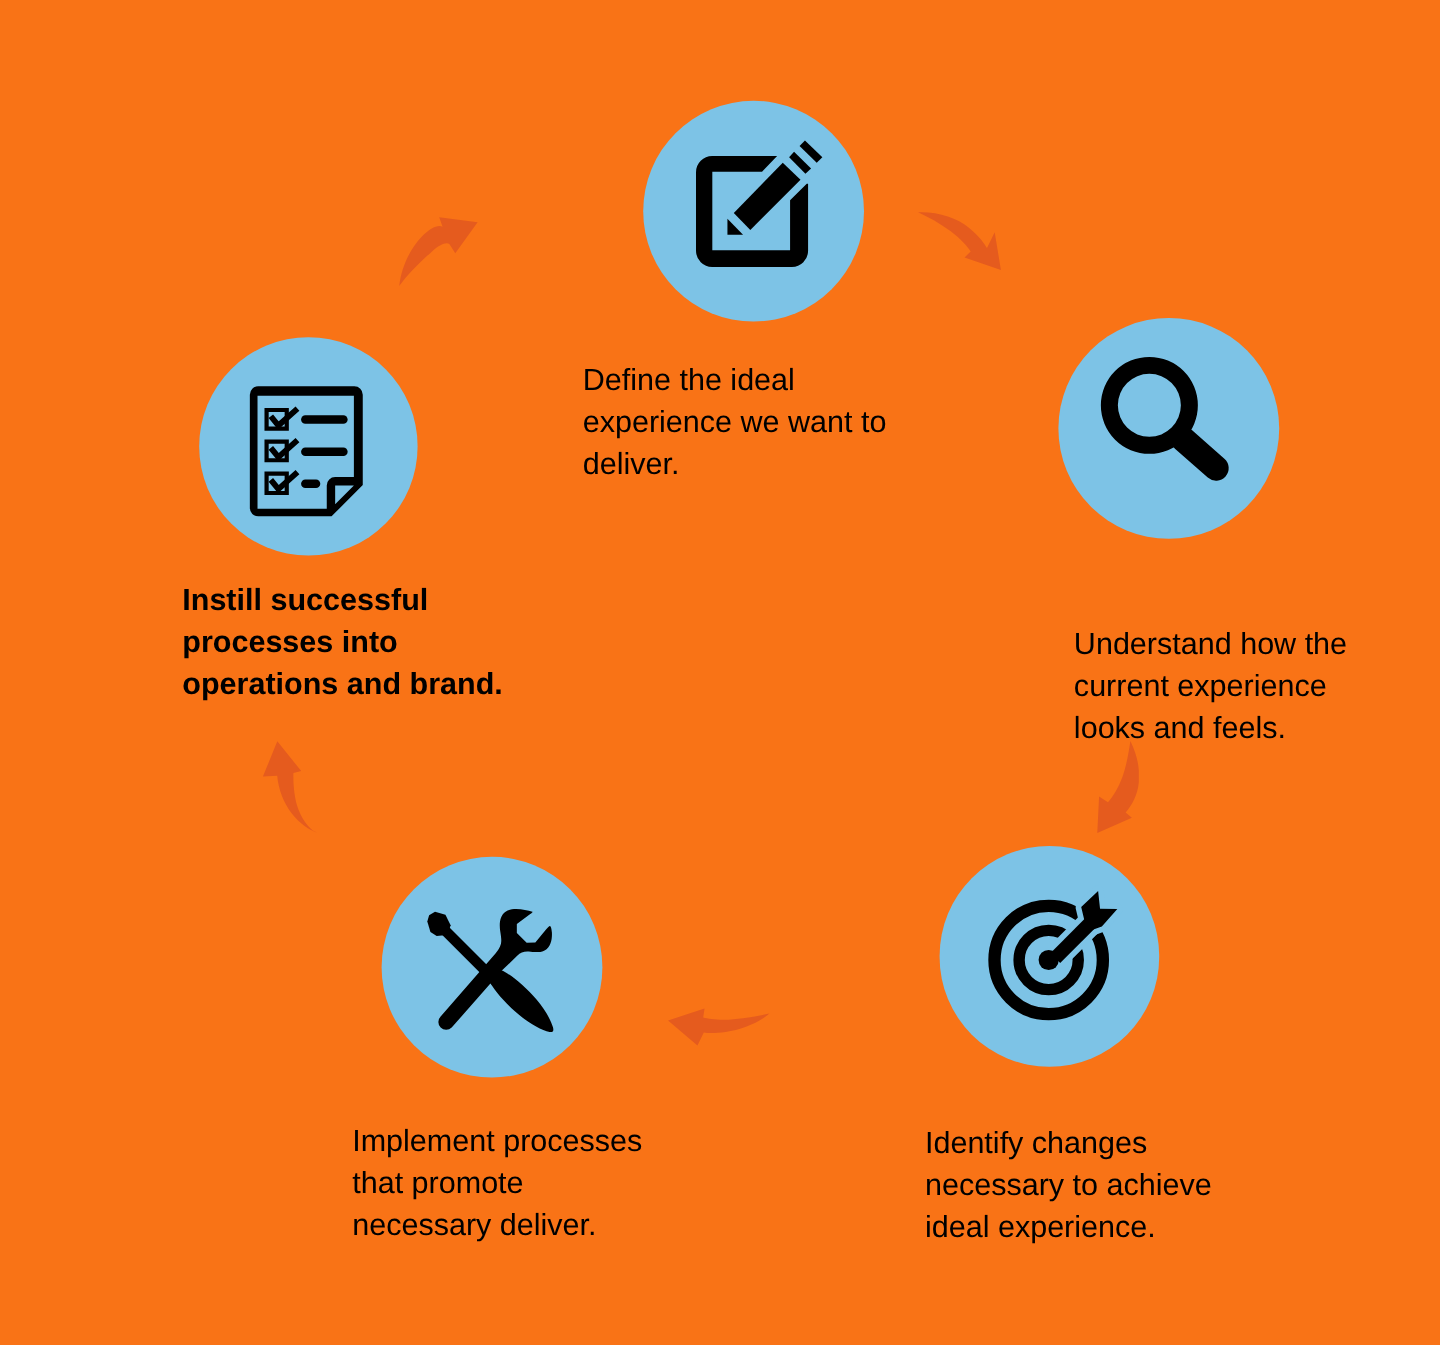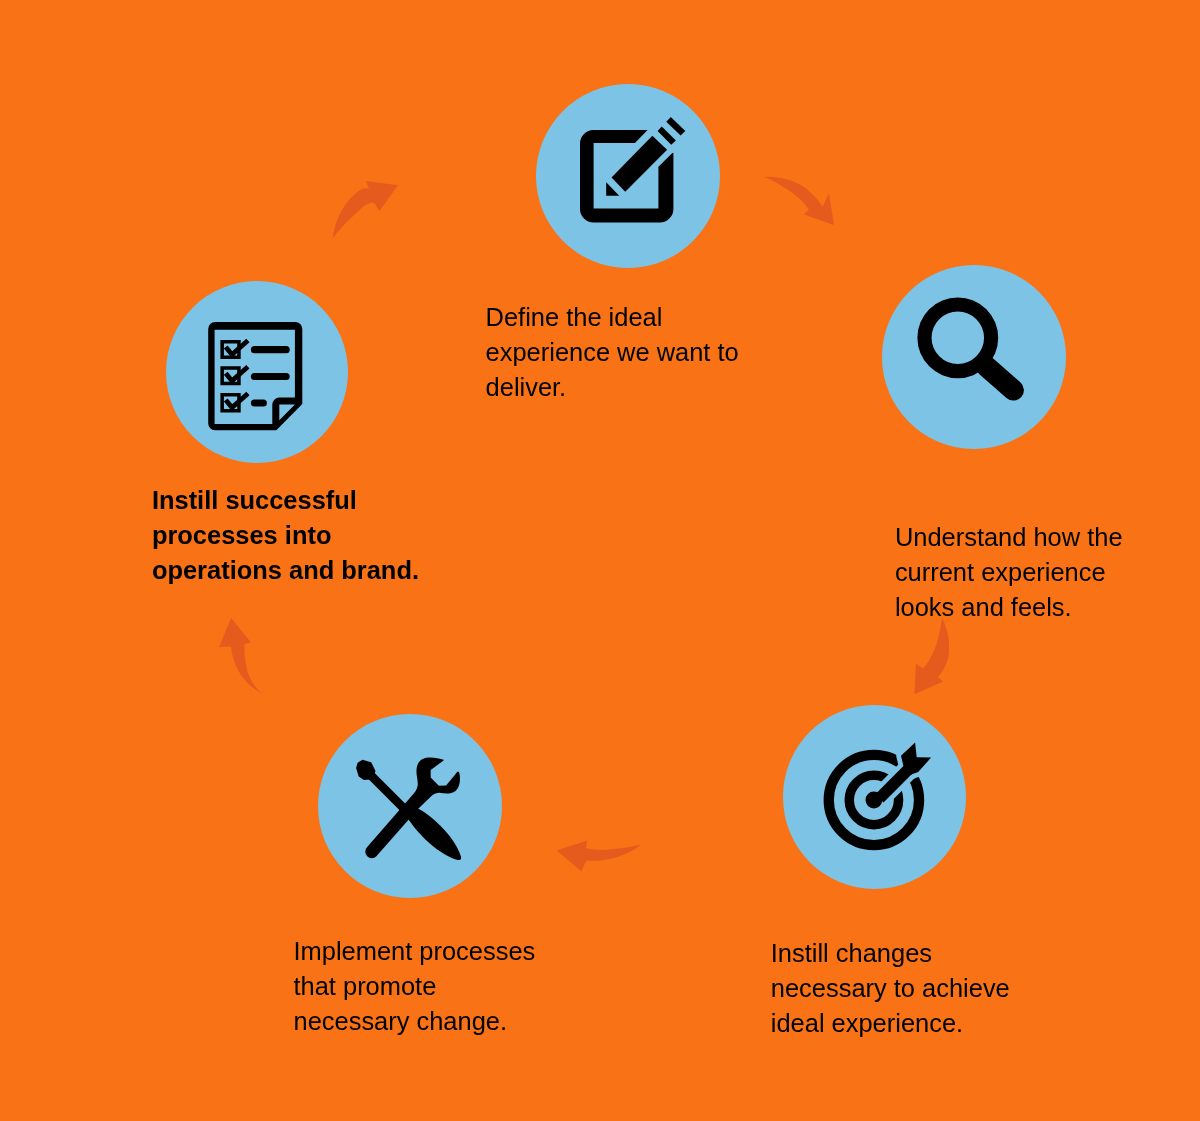--- a/index.html
+++ b/index.html
@@ -105,21 +105,21 @@
           <g fill="#000000">
             <path d="M132.1,37.4 L133.7,52.3 L148.1,52.6 L135.2,67.0 L122.9,71.5
                      L118.0,50.8 Z"></path>
             <path d="M124.0,57.6 L132.2,65.8 L100.5,97.5 L92.3,89.3 Z"></path>
           </g>
 
           <circle cx="90.9" cy="95" r="8.4" fill="#000000"></circle>
         </g>
       </svg>
     </div>
-    <div class="caption" style="left:734.8px;top:936.3px;width:320px;">Instill changes
+    <div class="caption" style="left:734.8px;top:936.3px;width:320px;">Identify changes
 necessary to achieve
 ideal experience.</div>
   </div>
 
   <div class="step">
     <div class="circle" style="left:281.8px;top:713.6px;width:184.3px;height:184.3px;">
       <svg class="icon" width="184" height="184" viewBox="0 0 184 184">
         <g fill="#000000">
 
           <path d="M125.6,45.8 C119.9,44.1 109.1,41.6 103.3,45.8
@@ -139,21 +139,21 @@
 
           <path d="M104.5,97.0 C112.0,101.8 121.7,110.2 129.1,119.0
                    C136.5,127.7 141.3,136.6 142.8,142.1 C143.6,145.1 143.0,146.5 140.0,146.0
                    C132.7,144.7 121.1,137.7 111.3,129.0 C101.4,120.3 93.3,110.1 89.5,103.5
                    C86.7,98.6 86.9,95.2 89.6,93.7 C92.6,92.1 98.4,93.0 104.5,97.0 Z"></path>
         </g>
       </svg>
     </div>
     <div class="caption" style="left:257.5px;top:934.2px;width:330px;">Implement processes
 that promote
-necessary change.</div>
+necessary deliver.</div>
   </div>
 
   <div class="step">
     <div class="circle" style="left:129.8px;top:280.5px;width:182px;height:182px;">
       <svg class="icon" width="184" height="184" viewBox="0 0 184 184">
         <g fill="#000000">
 
           <path fill-rule="evenodd" d="M49.2,40.9 H129.3 a7,7 0 0 1 7,7 V123.1 L110.3,149.3 H49.2
                    a7,7 0 0 1 -7,-7 V47.9 a7,7 0 0 1 7,-7 Z
                    M48.6,48.7 V142.9 H106.3 V123.6 a7,7 0 0 1 7,-7 H128.9 V48.7 Z

